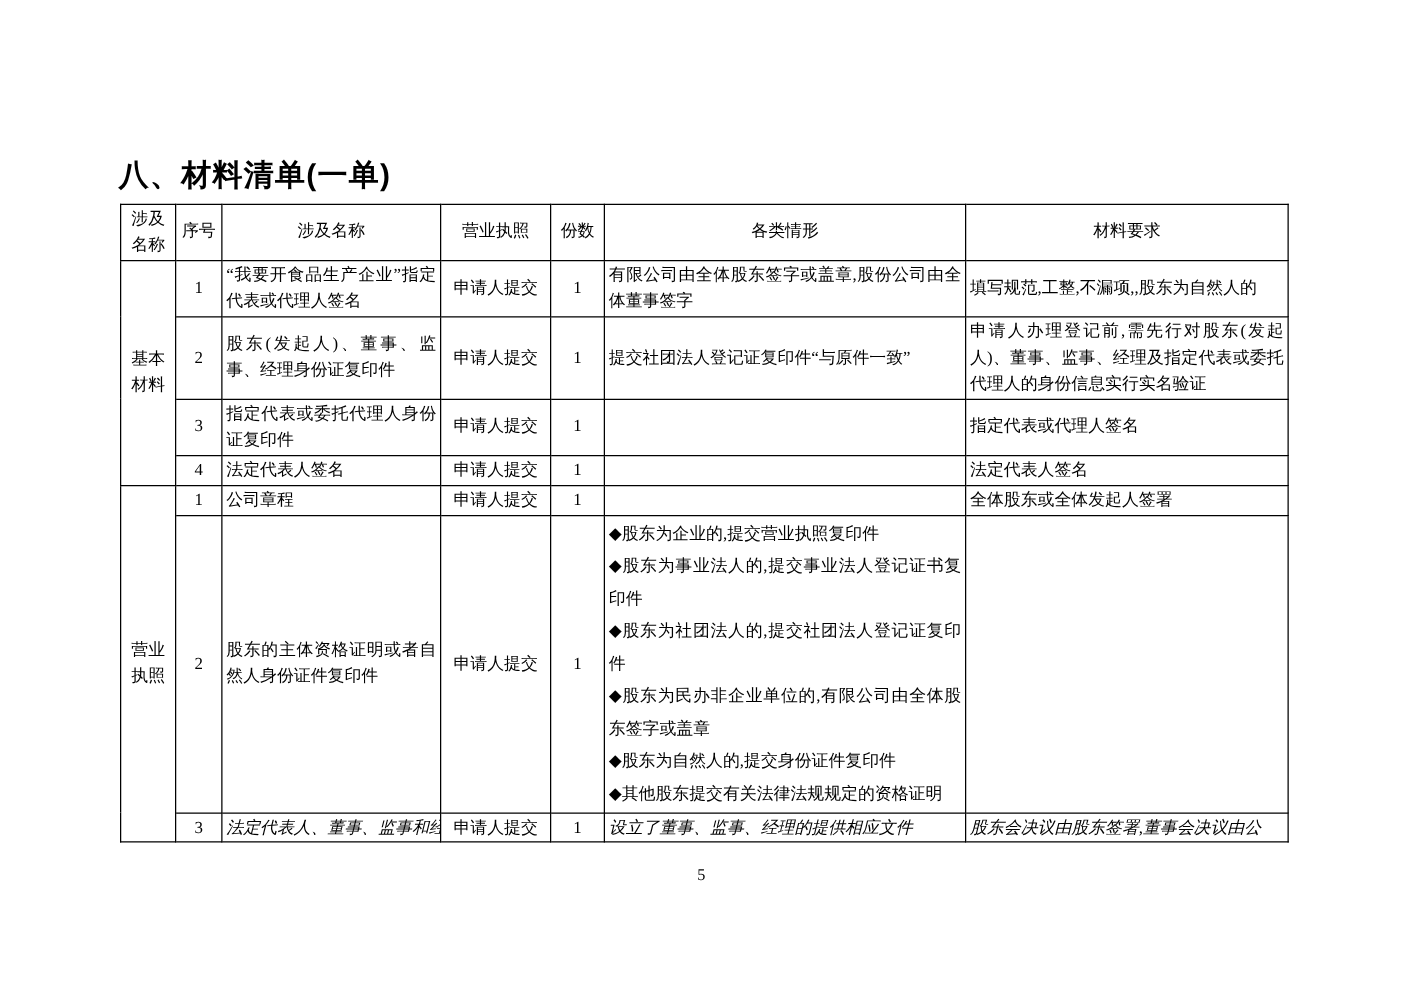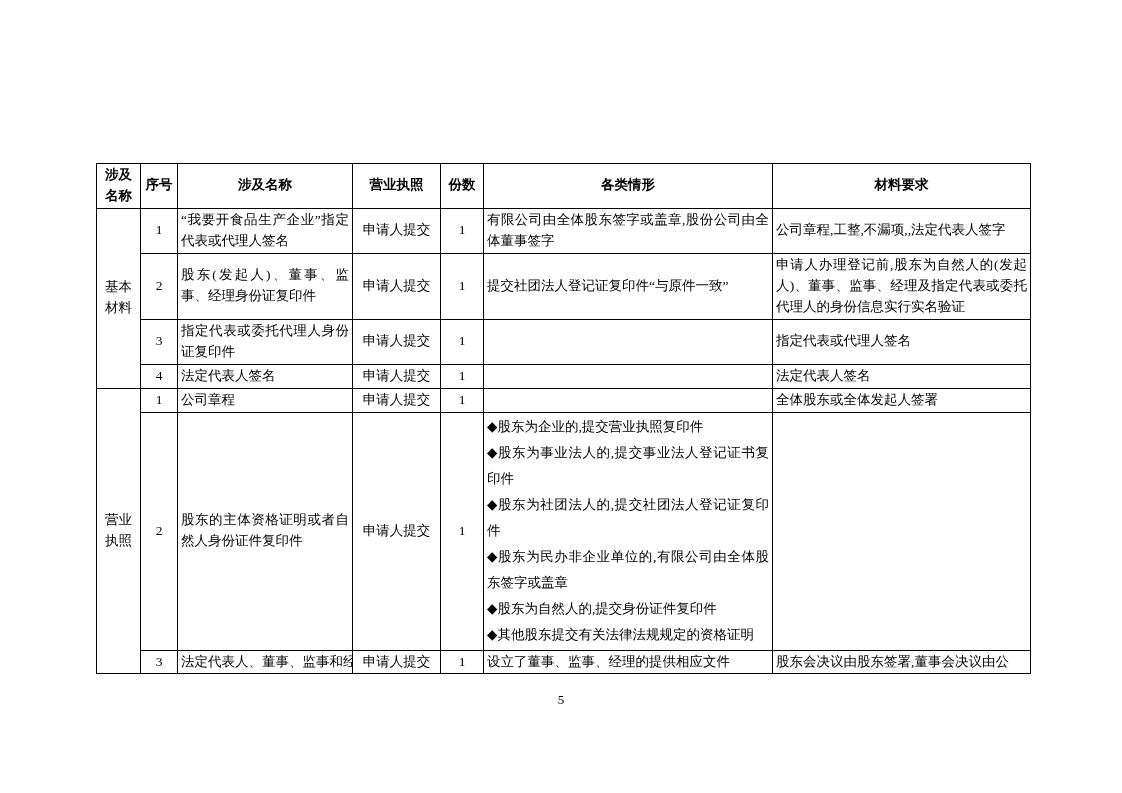--- a/index.html
+++ b/index.html
@@ -36,22 +36,22 @@
   table.material-table td {
     border: 1px solid #000000;
     padding: 1px 3px;
     vertical-align: middle;
     overflow: hidden;
     word-break: break-all;
   }
   td.tc { text-align: center; }
   td.tl { text-align: justify; text-justify: inter-character; }
   td.col-group { padding: 0 1px; text-align: center; }
-  td.clip { white-space: nowrap; overflow: hidden; text-align: left; }
-  tr.h-head  { height: 44px; font-weight: bold; }
+  td.clip { white-space: nowrap; overflow: hidden; text-align: left; font-style: italic; }
+  tr.h-head  { height: 44px; }
   tr.h-r1    { height: 44px; }
   tr.h-r2    { height: 66px; }
   tr.h-r3    { height: 42px; }
   tr.h-r4    { height: 24px; }
   tr.h-g2r1  { height: 24px; }
   tr.h-g2r2  { height: 238px; }
   tr.h-g2r3  { height: 22px; }
   td.bullets { vertical-align: middle; }
   td.bullets .bullet-item { line-height: 26px; text-align: justify; text-justify: inter-character; }
   .page-number {
@@ -63,20 +63,21 @@
     font-size: 13px;
     font-family: "Liberation Serif", "DejaVu Serif", serif;
     color: #000000;
   }
 </style>
 </head>
 <body>
 
 <div class="page">
 
+  <div class="doc-title">八、材料清单(一单)</div>
 
   <table class="material-table">
     <colgroup>
       <col style="width:44px">
       <col style="width:37px">
       <col style="width:175px">
       <col style="width:88px">
       <col style="width:43px">
       <col style="width:289px">
       <col style="width:258px">
@@ -92,30 +93,30 @@
         <td class="tc">材料要求</td>
       </tr>
 
       <tr class="h-r1">
         <td class="col-group" rowspan="4">基本材料</td>
         <td class="tc">1</td>
         <td class="tl">“我要开食品生产企业”指定代表或代理人签名</td>
         <td class="tc">申请人提交</td>
         <td class="tc">1</td>
         <td class="tl">有限公司由全体股东签字或盖章,股份公司由全体董事签字</td>
-        <td class="tl">公司章程,工整,不漏项,,法定代表人签字</td>
+        <td class="tl">填写规范,工整,不漏项,,股东为自然人的</td>
       </tr>
 
       <tr class="h-r2">
         <td class="tc">2</td>
         <td class="tl">股东(发起人)、董事、监事、经理身份证复印件</td>
         <td class="tc">申请人提交</td>
         <td class="tc">1</td>
         <td class="tl">提交社团法人登记证复印件“与原件一致”</td>
-        <td class="tl">申请人办理登记前,股东为自然人的(发起人)、董事、监事、经理及指定代表或委托代理人的身份信息实行实名验证</td>
+        <td class="tl">申请人办理登记前,需先行对股东(发起人)、董事、监事、经理及指定代表或委托代理人的身份信息实行实名验证</td>
       </tr>
 
       <tr class="h-r3">
         <td class="tc">3</td>
         <td class="tl">指定代表或委托代理人身份证复印件</td>
         <td class="tc">申请人提交</td>
         <td class="tc">1</td>
         <td class="tl"></td>
         <td class="tl">指定代表或代理人签名</td>
       </tr>

